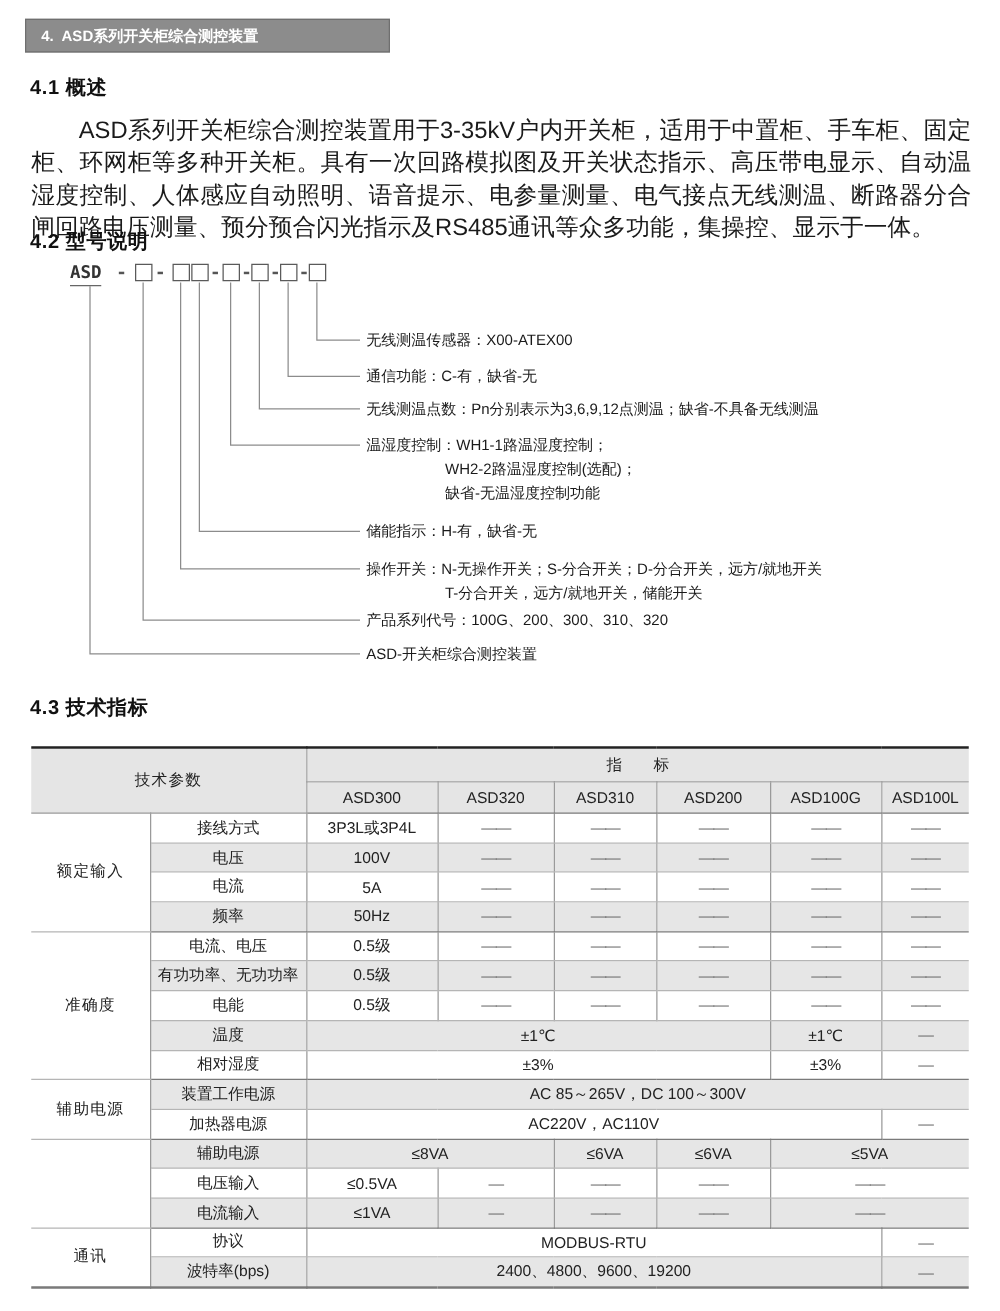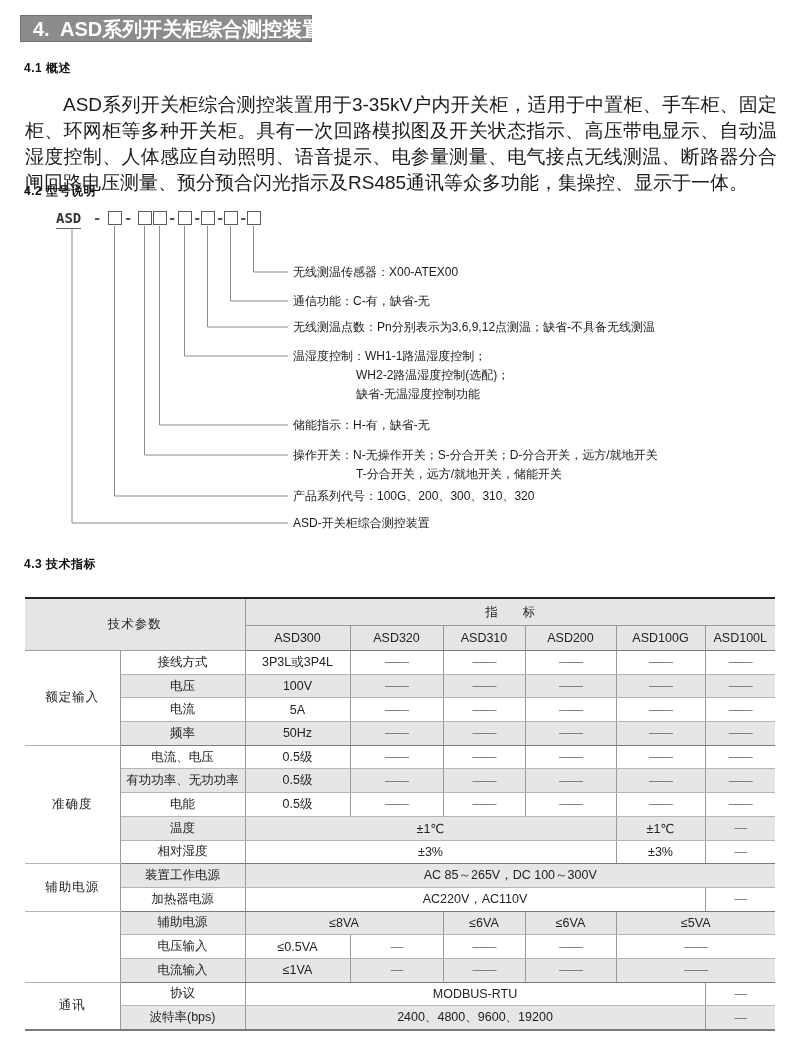--- a/index.html
+++ b/index.html
@@ -4,25 +4,25 @@
 <style>
   html,body{margin:0;padding:0;}
   body{
     width:800px;height:1049px;overflow:hidden;background:#fff;position:relative;
     font-family:"Liberation Sans","DejaVu Sans",sans-serif;color:#1c1c1c;
   }
   
   .banner{
     position:absolute;left:20px;top:15px;width:292px;height:27px;
     background:#8c8c8c;border:1px solid #6f6f6f;color:#fff;
-    font-size:20px;font-weight:bold;line-height:27px;padding-left:12px;
+    font-size:12px;font-weight:bold;line-height:27px;padding-left:12px;
     white-space:pre;box-sizing:border-box;
   }
   .sec-heading{
-    position:absolute;left:24px;font-size:12px;font-weight:bold;color:#111;
+    position:absolute;left:24px;font-size:16px;font-weight:bold;color:#111;
     letter-spacing:0.5px;
   }
   #h-overview{top:60px;}
   #h-model{top:183px;}
   #h-specs{top:556px;}
   .para{
     position:absolute;left:25px;top:92px;width:752px;
     font-size:19px;line-height:26px;text-align:justify;text-indent:2em;color:#1a1a1a;
   }
   

